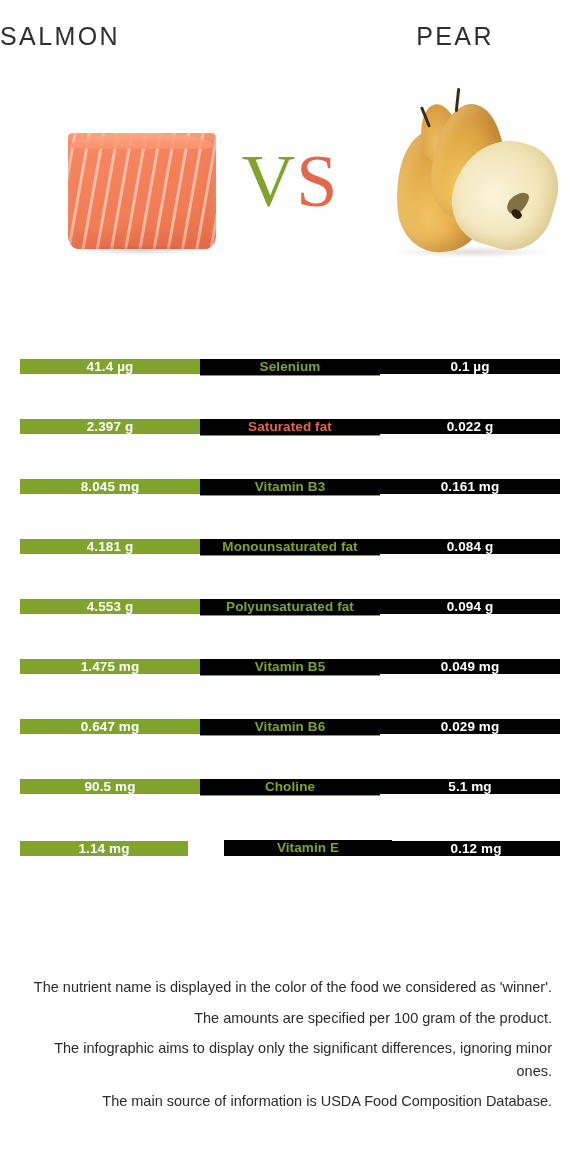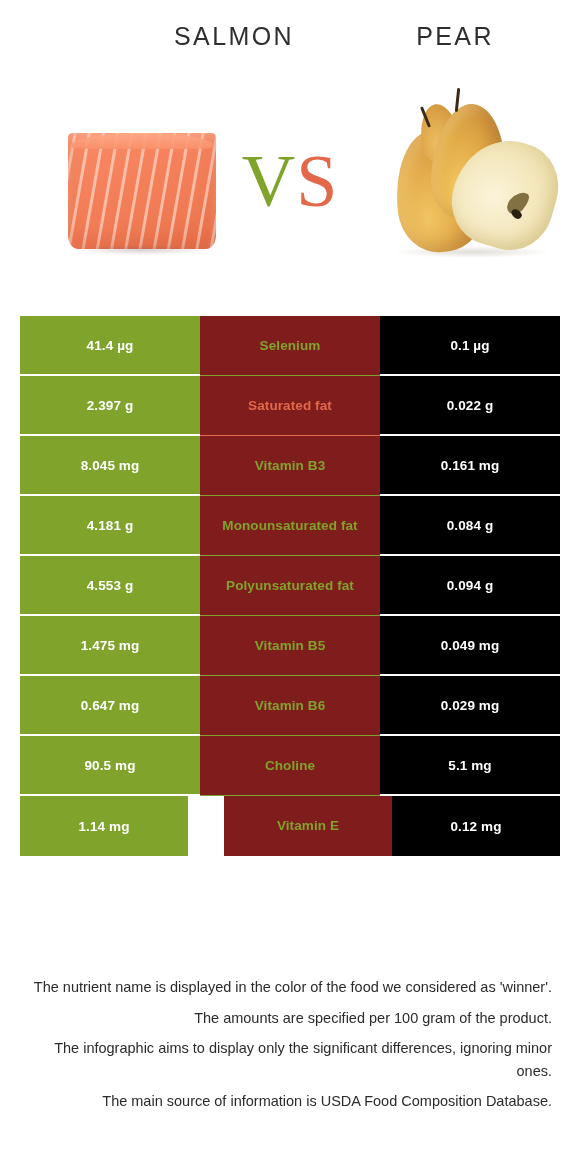--- a/index.html
+++ b/index.html
@@ -26,21 +26,21 @@
     position: absolute;
     top: 22px;
     font-family: "Liberation Sans", sans-serif;
     font-size: 25px;
     font-weight: 300;
     letter-spacing: 2.4px;
     color: #2e2e2e;
     text-transform: uppercase;
     white-space: nowrap;
   }
-  .title-left  { left: 0; width: 250px; text-align: right; padding-left: 44px; }
+  .title-left  { left: 0; width: 250px; text-align: left; }
   .title-right { left: 330px; width: 250px; text-align: center; }
 
   .vs {
     position: absolute;
     left: 228px;
     top: 140px;
     width: 124px;
     text-align: center;
     font-family: Liberation Serif, serif;
     font-size: 74px;
@@ -166,39 +166,40 @@
   .table {
     position: absolute;
     left: 20px;
     top: 316px;
     width: 540px;
   }
   .row {
     display: flex;
     height: 60px;
     box-sizing: border-box;
+    align-items: flex-end;
   }
   .cell {
     box-sizing: border-box;
     display: flex;
     align-items: center;
     justify-content: center;
     font-size: 13.5px;
     font-weight: 600;
     letter-spacing: .1px;
   }
   .cell-left {
     width: 180px;
     background: #7fa32b;
     color: #ffffff;
     border-bottom: 2px solid #ffffff;
   }
   .cell-mid {
     width: 180px;
-    background: #7f1d1d;
+    background: #000000;
     border-bottom: 1px solid #7fa32b;
   }
   .cell-mid.loser-nutrient {
     border-bottom-color: #e2684a;
   }
   .cell-right {
     width: 180px;
     background: #000000;
     color: #ffffff;
     border-bottom: 2px solid #ffffff;

